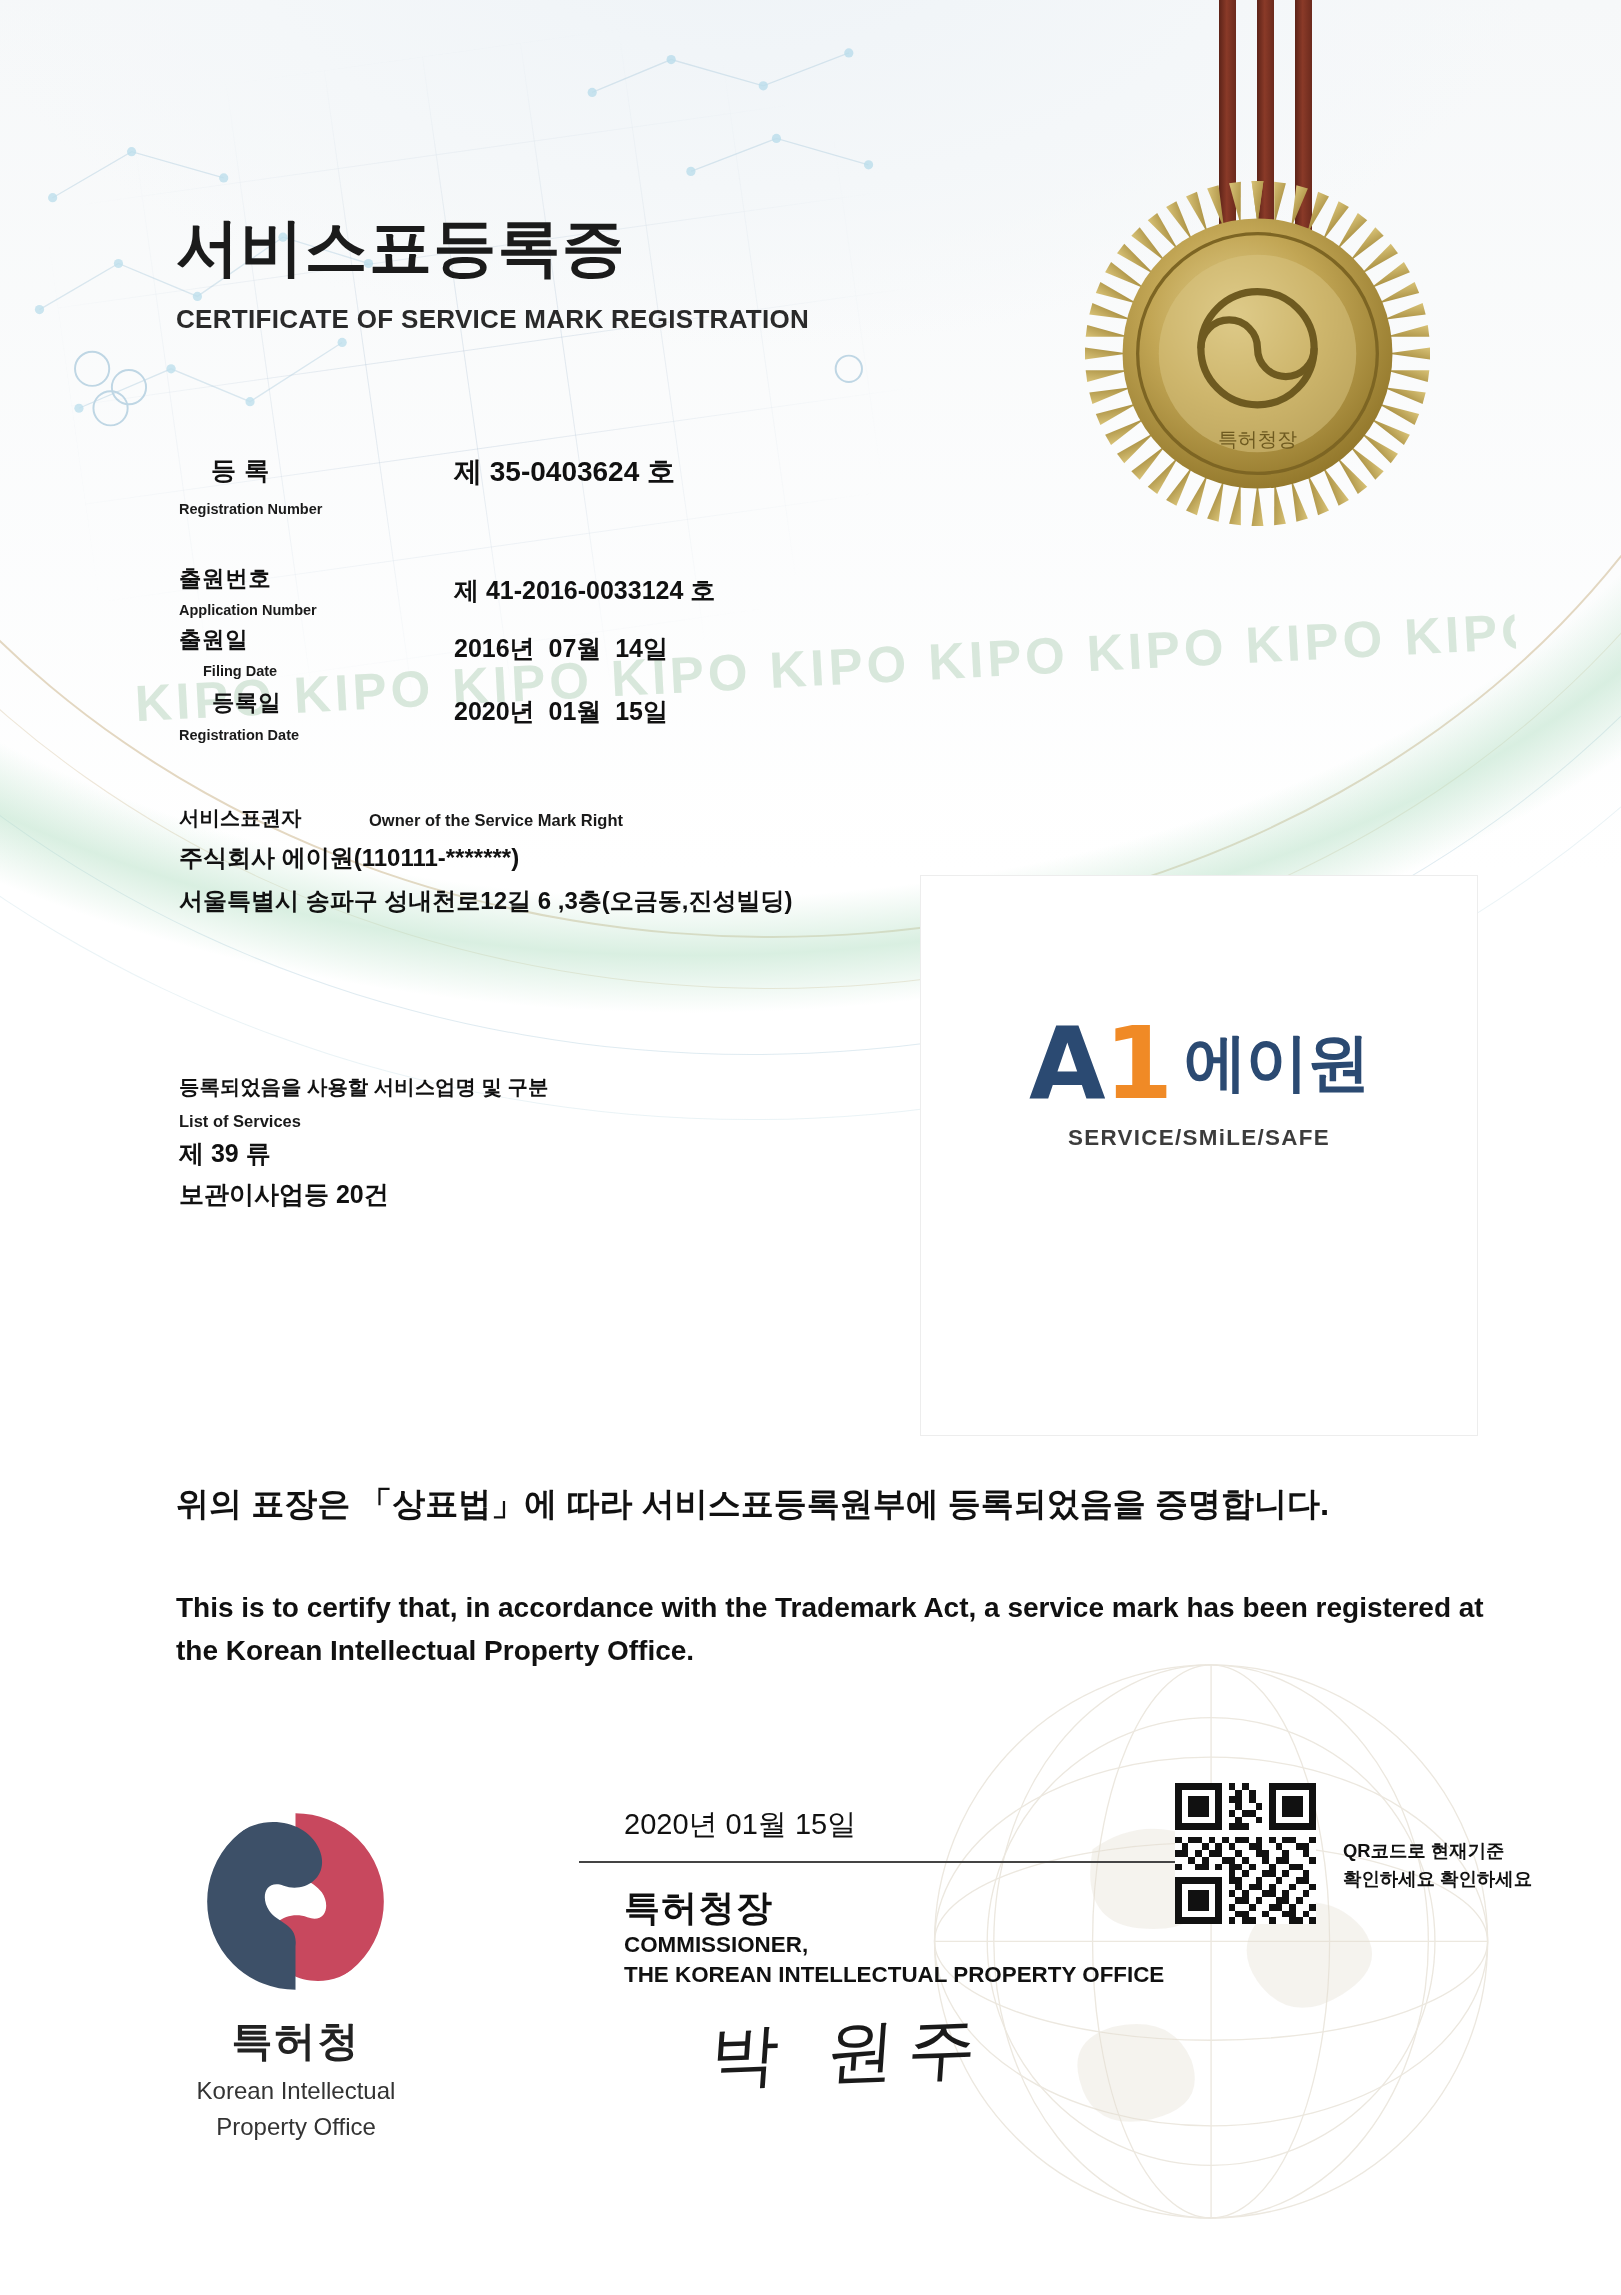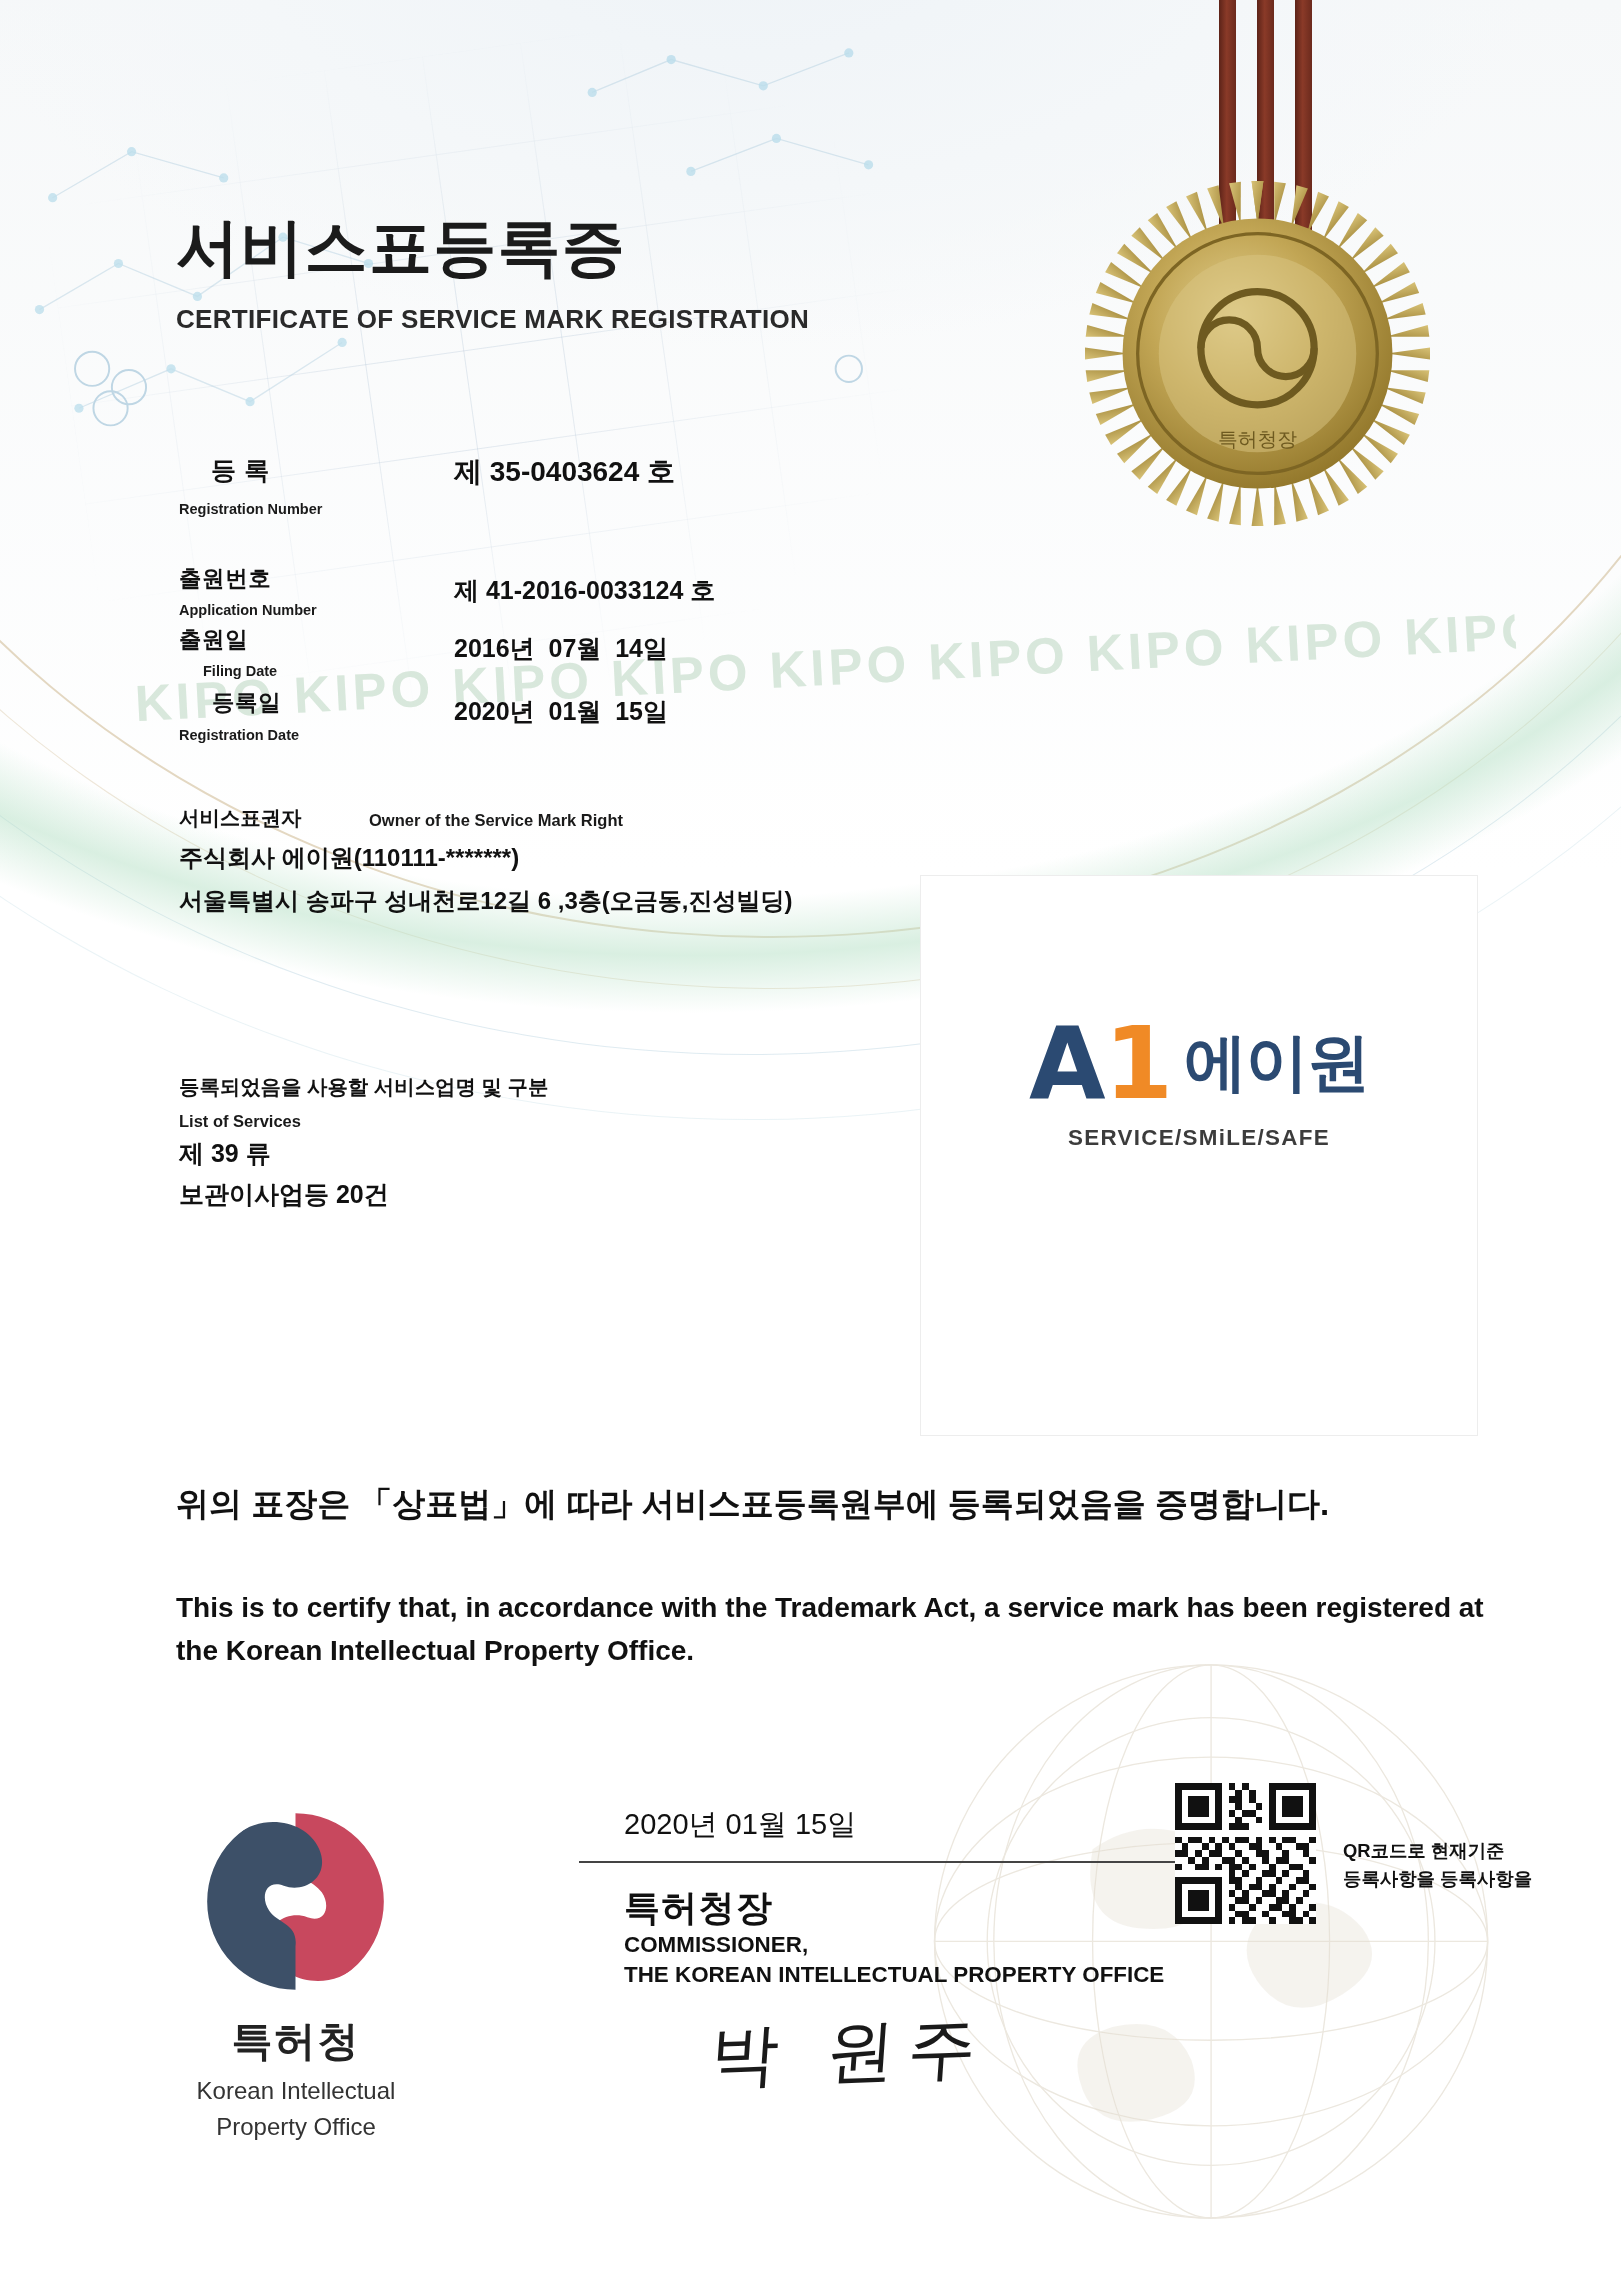--- a/index.html
+++ b/index.html
@@ -717,16 +717,16 @@
       <rect x="16" y="19" width="2" height="1"></rect>
         <rect x="19" y="19" width="1" height="1"></rect>
       <rect x="8" y="20" width="1" height="1"></rect>
         <rect x="10" y="20" width="2" height="1"></rect>
       <rect x="14" y="20" width="1" height="1"></rect>
         <rect x="17" y="20" width="2" height="1"></rect>
       <rect x="20" y="20" width="1" height="1"></rect>
     </g>
   </svg>
   <div class="qr-note">QR코드로 현재기준
-등록사항을 등록사항을</div>
+확인하세요 확인하세요</div>
 
 </div>
 
 
 </body></html>

